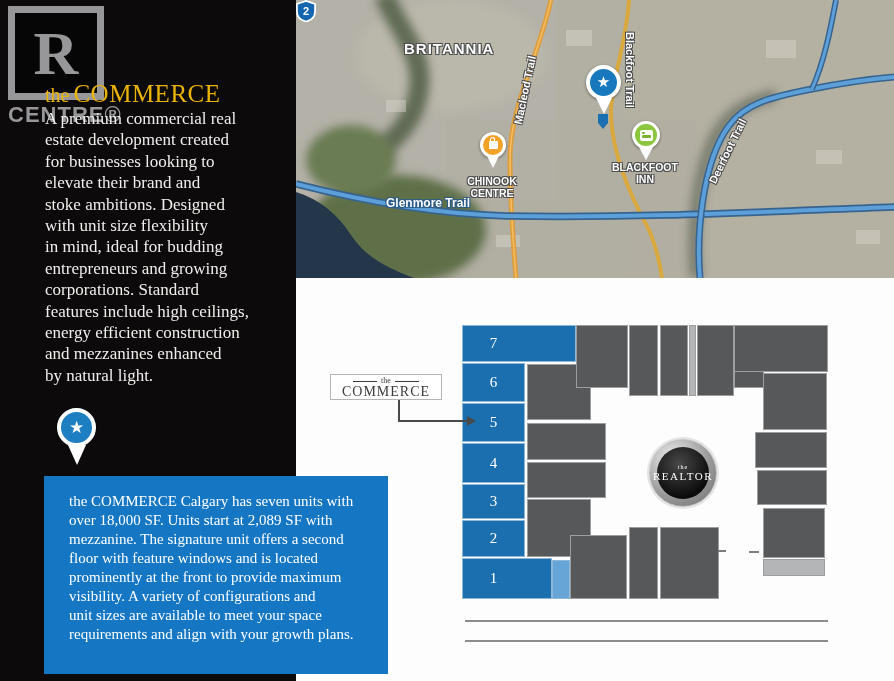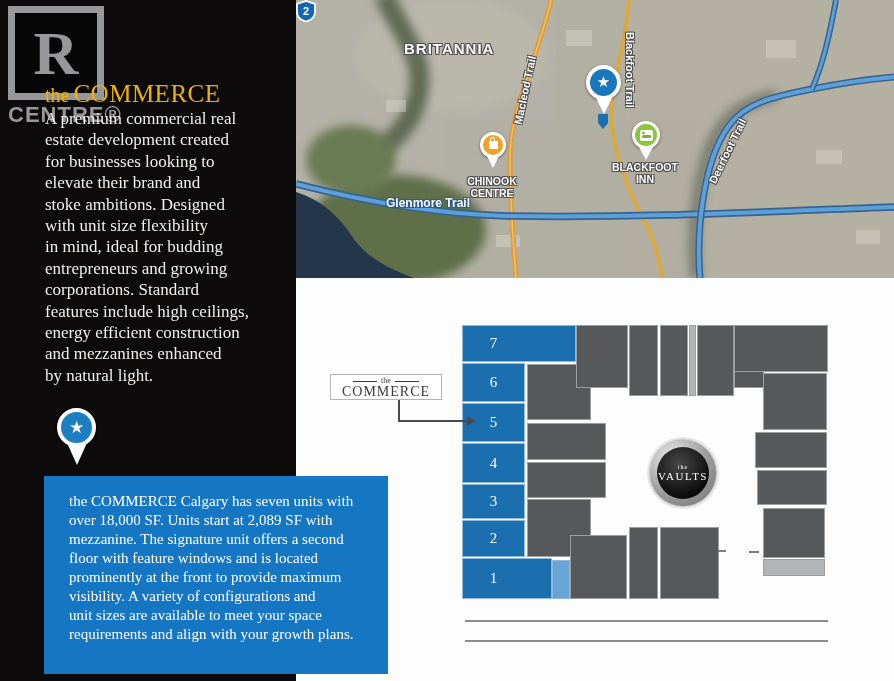--- a/index.html
+++ b/index.html
@@ -322,21 +322,21 @@
   <div class="blk-light rlight"></div>
   <div class="blk b1"></div>
   <div class="blk b2"></div>
   <div class="blk b3"></div>
   <div class="dash dash1"></div>
   <div class="dash dash2"></div>
 
   <div class="vaults">
     <div class="vaults-inner">
       <span class="vaults-the">the</span>
-      <span class="vaults-name">VAULTS</span>
+      <span class="vaults-name">REALTOR</span>
     </div>
   </div>
 
   <div class="plan-logo">
     <div class="row-the">
       <span class="rule"></span>
       <span class="the">the</span>
       <span class="rule"></span>
     </div>
     <div class="name">COMMERCE</div>

